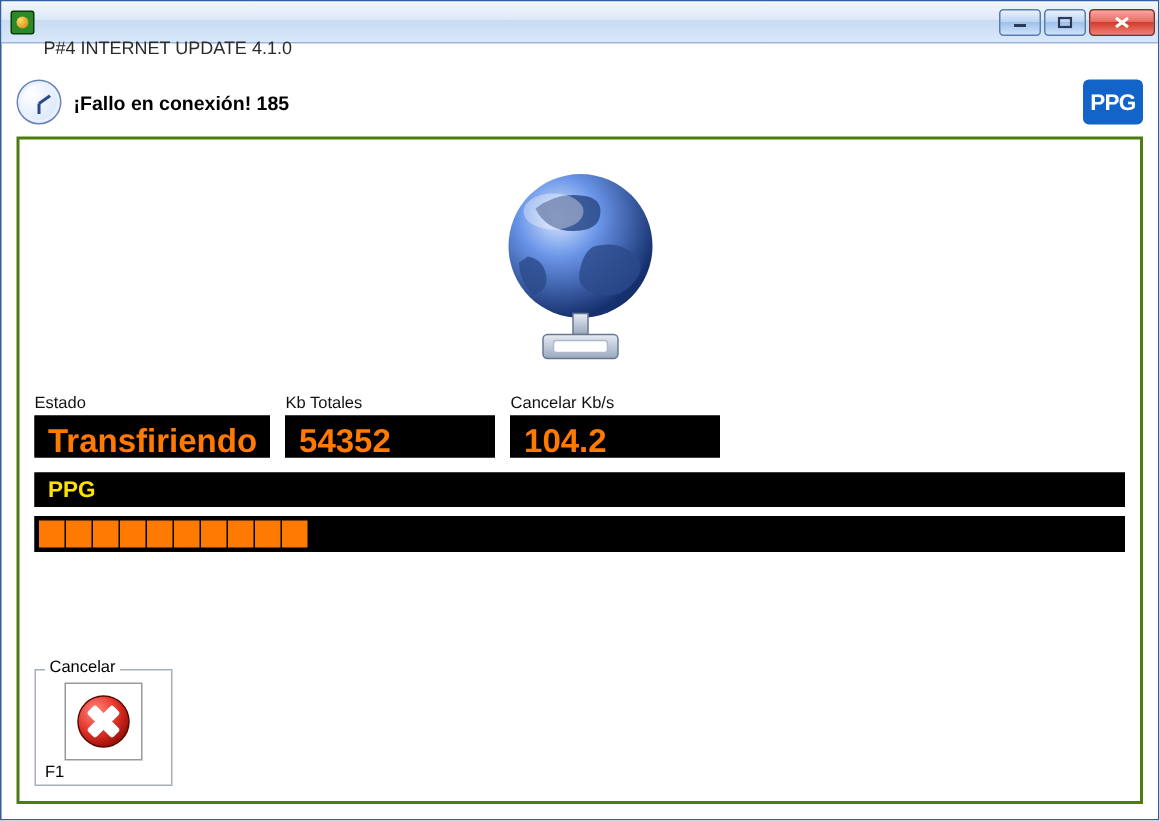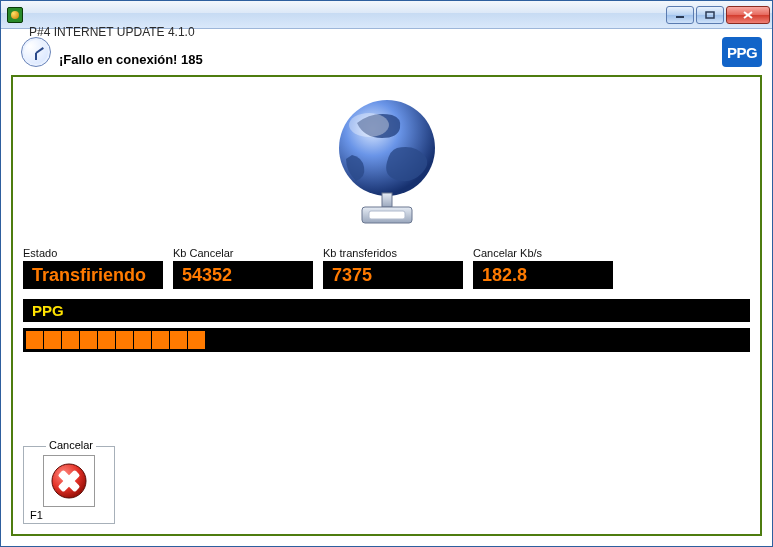--- a/index.html
+++ b/index.html
@@ -61,23 +61,24 @@
   }
   .win-btn.close {
     width: 44px;
     background: linear-gradient(to bottom,#f7a8a0,#e6695e 49%,#d23b2c 50%,#f08075);
     border-color: #8a2b20;
   }
   .win-btn svg { display:block; }
   
   .header-row {
     display: flex;
-    align-items: flex-end;
-    padding: 8px 10px 4px 20px;
+    align-items: center;
+    padding: 8px 10px 4px 10px;
     gap: 8px;
+    margin-top: 16px;
   }
   .clock-icon {
     width: 30px; height: 30px;
     border: 1px solid #6a84b8;
     border-radius: 50%;
     background: radial-gradient(circle at 30% 30%, #ffffff, #cfe0ff);
     position: relative;
     box-shadow: inset 0 0 0 2px #e9f1ff;
   }
   .clock-icon::before, .clock-icon::after{
@@ -134,21 +135,21 @@
   .stat-label {
     font-size: 11px;
     color: #111;
   }
   .stat-value {
     background: #000;
     border: 1px solid #000;
     color: #ff7a00;
     font-family: Arial, sans-serif;
     font-weight: bold;
-    font-size: 18px;
+    font-size: 22px;
     padding: 3px 8px;
     height: 28px;
   }
   
   .ppg-row {
     margin-top: 10px;
     background:#000;
     color:#ffe200;
     font-weight:bold;
     font-size: 15px;
@@ -173,21 +174,21 @@
   
   .cancel-group {
     margin-top: auto;
     border: 1px solid #a7b0b9;
     padding: 2px 6px 2px 6px;
     width: 92px;
     position: relative;
   }
   .cancel-group-label {
     position: absolute;
-    top: -8px; left: 22px;
+    top: -8px; left: 6px;
     background: #fff;
     padding: 0 3px;
     font-size: 11px;
   }
   .cancel-btn {
     width: 52px; height: 52px;
     margin: 6px auto 0 auto;
     border: 1px solid #999;
     display:flex; align-items:center; justify-content:center;
     background:#fff;
@@ -259,30 +260,26 @@
         <rect x="42" y="118" width="36" height="8" rx="2" fill="#ffffff" stroke="#b0bacd"></rect>
       </svg>
     </div>
 
     <div class="stats-row">
       <div class="stat small">
         <div class="stat-label">Estado</div>
         <div class="stat-value">Transfiriendo</div>
       </div>
       <div class="stat med">
-        <div class="stat-label">Kb Cancelar</div>
+        <div class="stat-label">Kb Totales</div>
         <div class="stat-value">54352</div>
-      </div>
-      <div class="stat med">
-        <div class="stat-label">Kb transferidos</div>
-        <div class="stat-value">7375</div>
       </div>
       <div class="stat med">
         <div class="stat-label">Cancelar Kb/s</div>
-        <div class="stat-value">182.8</div>
+        <div class="stat-value">104.2</div>
       </div>
     </div>
 
     <div class="ppg-row">PPG</div>
 
     <div class="progress-track" id="progress-track">
         <div class="progress-seg"></div>
         <div class="progress-seg"></div>
         <div class="progress-seg"></div>
         <div class="progress-seg"></div>

